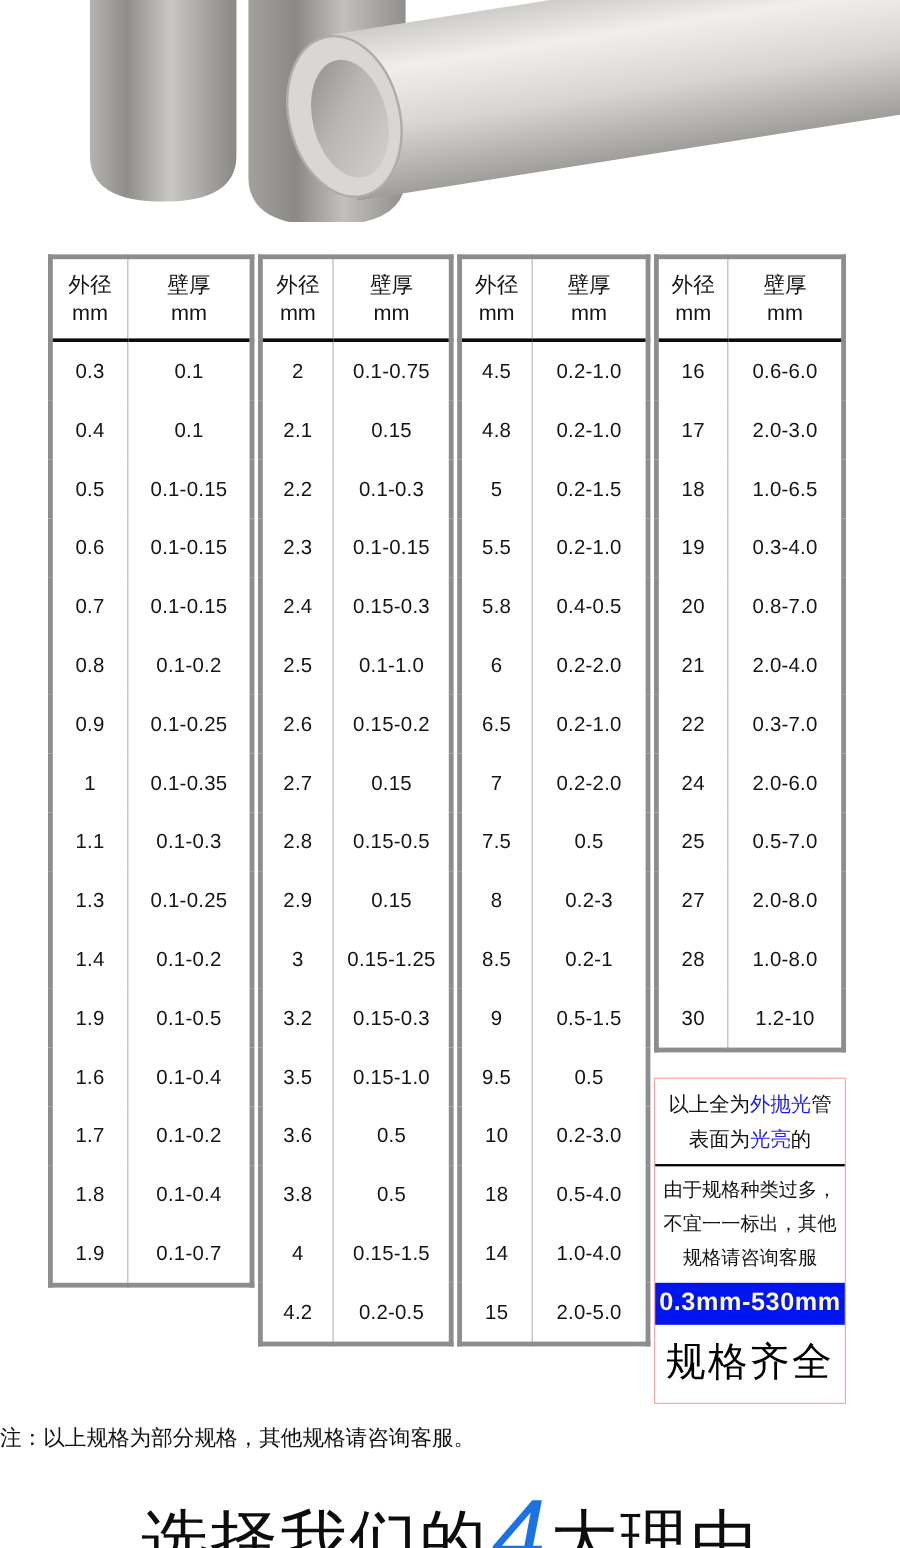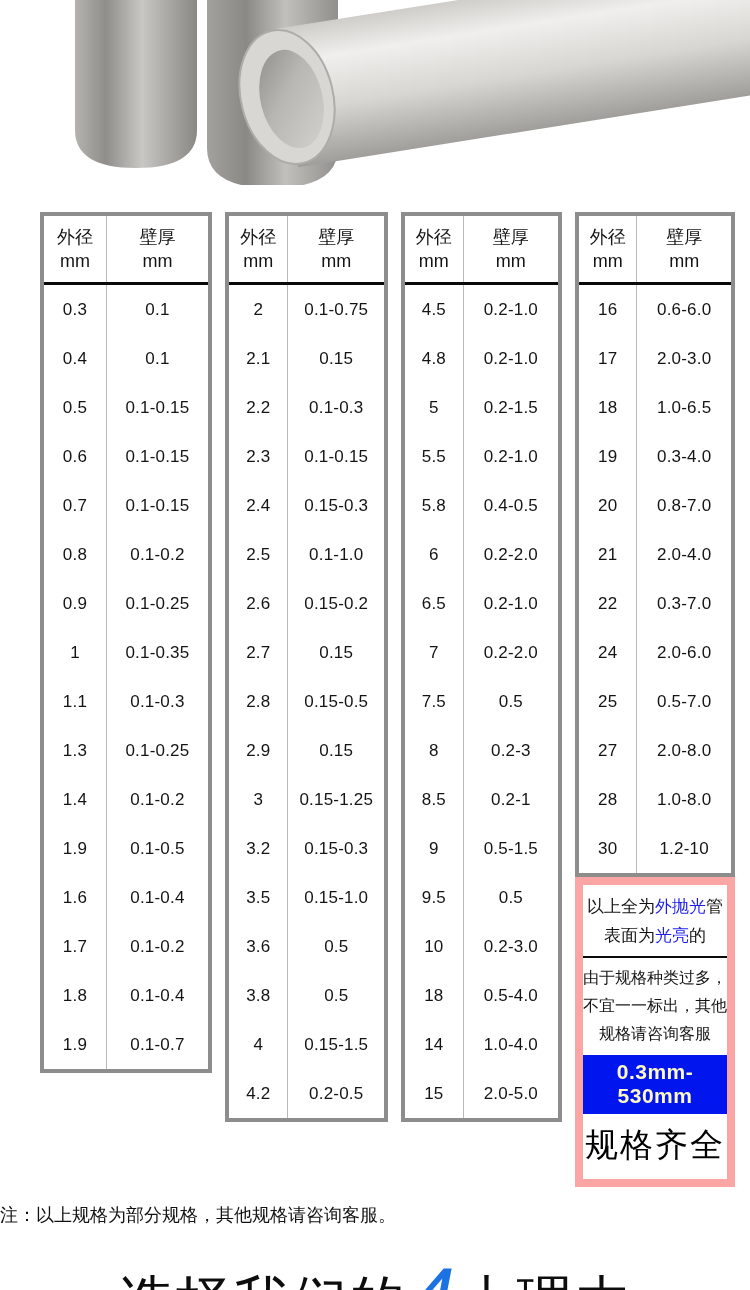--- a/index.html
+++ b/index.html
@@ -3,21 +3,21 @@
 <meta charset="utf-8">
 <style>
   html,body{margin:0;padding:0;}
   body{
     width:750px;height:1290px;overflow:hidden;background:#ffffff;
     font-family:"Liberation Sans","DejaVu Sans",sans-serif;color:#141414;
     position:relative;
   }
   .photo-wrap{width:750px;height:185px;overflow:hidden;background:#fff;}
   .spec-area{
-    margin:27px 0 0 40px;display:flex;gap:13px;align-items:flex-start;
+    margin:27px 0 0 40px;display:flex;gap:3px;align-items:flex-start;
   }
   .grp{flex:0 0 auto;}
   .grp:nth-child(1){width:172px;}
   .grp:nth-child(2){width:163px;}
   .grp:nth-child(3){width:161px;}
   .grp:nth-child(4){width:160px;display:flex;flex-direction:column;}
   table.spec{
     width:100%;border-collapse:collapse;table-layout:fixed;
     border:4px solid #8d8d8d;background:#fff;
   }
@@ -27,26 +27,26 @@
   }
   table.spec td{
     font-size:17px;text-align:center;vertical-align:middle;height:49px;padding:0;
     letter-spacing:0.2px;
   }
   table.spec .col-od{width:38%;}
   table.spec .col-wt{width:62%;border-left:1px solid #b9b9b9;}
   table.spec th.col-wt{border-left:1px solid #b9b9b9;}
   .hdr-line{display:block;}
   .notes-box{
-    margin-top:0;border:8px solid #fca5a5;background:#fff;
+    margin-top:21px;border:1px solid #fca5a5;background:#fff;
     text-align:center;
   }
   .note-a{font-size:17px;line-height:29px;padding:7px 0 6px;}
   .note-divider{border:none;border-top:2px solid #0a0a0a;margin:0;}
-  .note-b{font-size:16px;line-height:28px;padding:7px 0 6px;font-family:Liberation Mono, monospace;}
+  .note-b{font-size:16px;line-height:28px;padding:7px 0 6px;}
   .blue-word{color:#1c1cee;}
   .range-banner{
     background:#0115ee;color:#fef9c3;font-size:21px;font-weight:bold;
     padding:5px 0 6px;letter-spacing:0.5px;
   }
   .full-spec{font-size:33px;color:#000;padding:9px 0 11px;letter-spacing:2px;}
   .table-note{
     margin-top:16px;text-align:left;font-size:18px;color:#111;
   }
   .big-heading{

